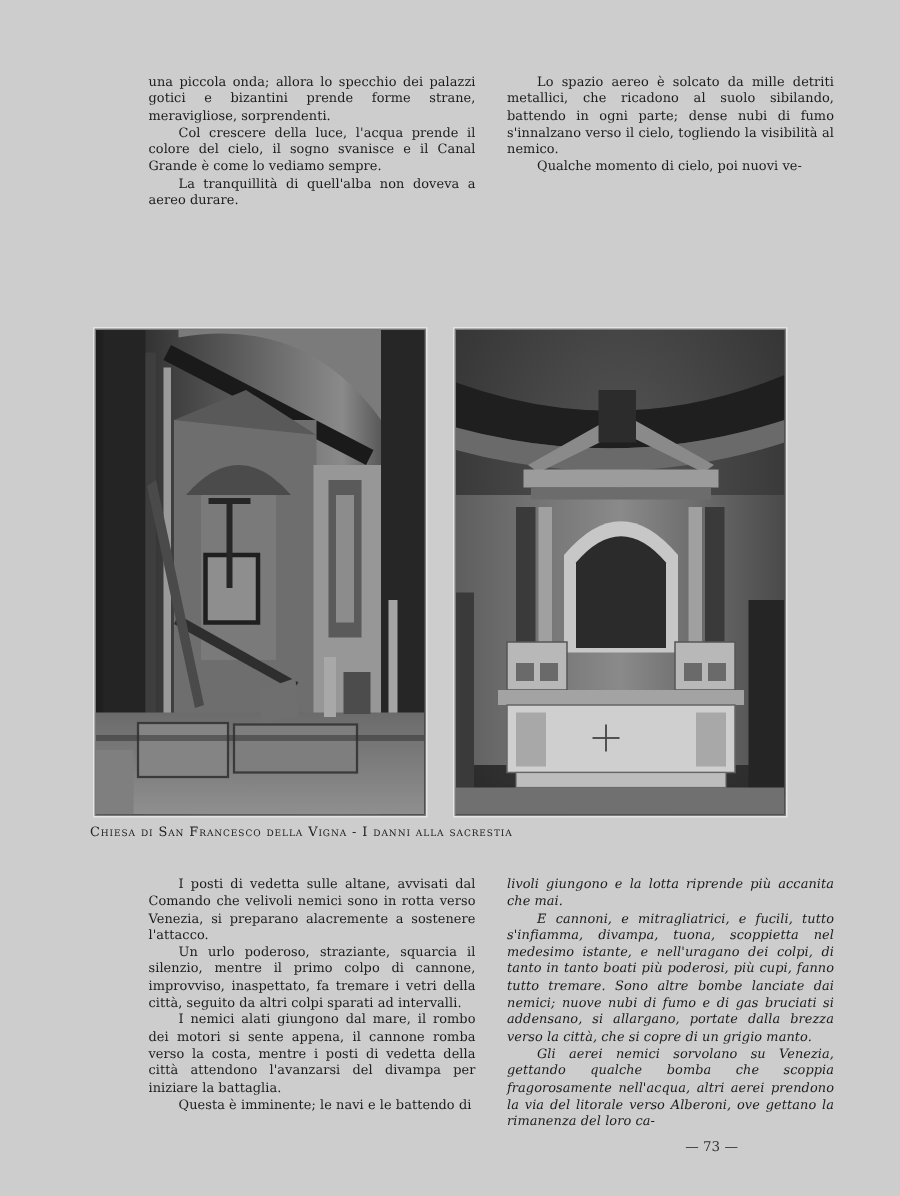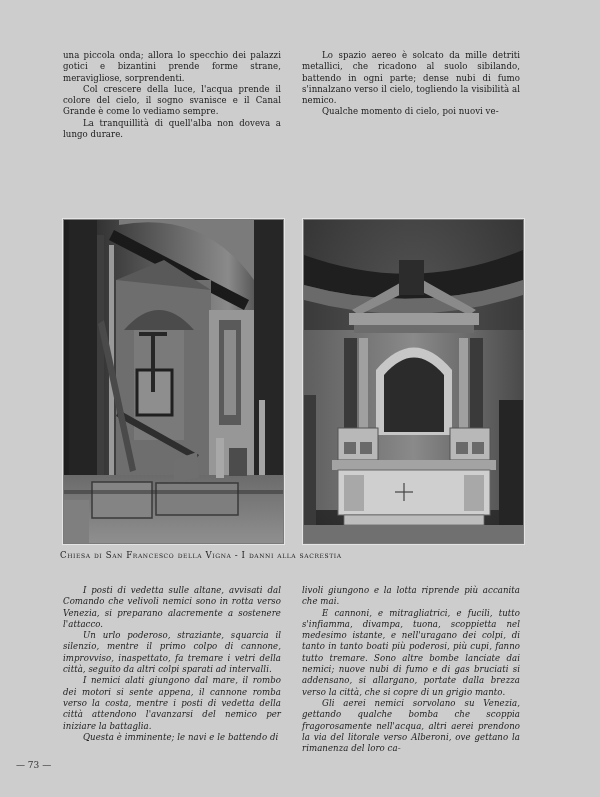--- a/index.html
+++ b/index.html
@@ -11,26 +11,27 @@
     font-family: "DejaVu Serif", "Liberation Serif", serif;
     color: #1c1c1c;
   }
   .col {
     position: absolute;
     width: 218px;
     font-size: 8.6px;
     line-height: 11.3px;
     text-align: justify;
     letter-spacing: 0.05px;
+    margin-left: 36px;
   }
   .col p { margin: 0; text-indent: 0; }
   .col p.ind { text-indent: 20px; }
   #col-tl { left: 63px; top: 50px; }
   #col-tr { left: 302px; top: 50px; }
-  #col-bl { left: 63px; top: 585px; font-style: italic; }
+  #col-bl { left: 63px; top: 585px; }
   #col-br { left: 302px; top: 585px; font-style: italic; }
 
   .photo {
     position: absolute;
     top: 219px;
     height: 323px;
     border: 1px solid #7a7a7a;
     outline: 1px solid #e4e4e4;
     overflow: hidden;
     background: #2a2a2a;
@@ -44,33 +45,32 @@
     top: 550px; left: 60px; width: 480px;
     text-align: left;
     font-size: 8.6px;
     letter-spacing: 0.6px;
     font-variant: small-caps;
     color: #222;
   }
   #page-number {
     position: absolute;
     top: 760px; left: 0; width: 492px;
-    text-align: left;
+    text-align: right;
     font-size: 9px;
     color: #333;
-    margin-left: 16px;
   }
 </style>
 </head>
 <body>
 
 <div id="col-tl" class="col">
   <p>una piccola onda; allora lo specchio dei palazzi gotici e bizantini prende forme strane, meravigliose, sorprendenti.</p>
   <p class="ind">Col crescere della luce, l'acqua prende il colore del cielo, il sogno svanisce e il Canal Grande è come lo vediamo sempre.</p>
-  <p class="ind">La tranquillità di quell'alba non doveva a lungo durare.</p>
+  <p class="ind">La tranquillità di quell'alba non doveva a aereo durare.</p>
 </div>
 
 <div id="col-tr" class="col">
   <p class="ind">Lo spazio aereo è solcato da mille detriti metallici, che ricadono al suolo sibilando, battendo in ogni parte; dense nubi di fumo s'innalzano verso il cielo, togliendo la visibilità al nemico.</p>
   <p class="ind">Qualche momento di cielo, poi nuovi ve-</p>
 </div>
 
 <div id="photo-left" class="photo">
   <svg viewBox="0 0 219 323" preserveAspectRatio="none">
     <defs>
@@ -173,21 +173,21 @@
 
     <rect x="0" y="305" width="219" height="18" fill="#707070"></rect>
   </svg>
 </div>
 
 <div id="caption">Chiesa di San Francesco della Vigna - I danni alla sacrestia</div>
 
 <div id="col-bl" class="col">
   <p class="ind">I posti di vedetta sulle altane, avvisati dal Comando che velivoli nemici sono in rotta verso Venezia, si preparano alacremente a sostenere l'attacco.</p>
   <p class="ind">Un urlo poderoso, straziante, squarcia il silenzio, mentre il primo colpo di cannone, improvviso, inaspettato, fa tremare i vetri della città, seguito da altri colpi sparati ad intervalli.</p>
-  <p class="ind">I nemici alati giungono dal mare, il rombo dei motori si sente appena, il cannone romba verso la costa, mentre i posti di vedetta della città attendono l'avanzarsi del nemico per iniziare la battaglia.</p>
+  <p class="ind">I nemici alati giungono dal mare, il rombo dei motori si sente appena, il cannone romba verso la costa, mentre i posti di vedetta della città attendono l'avanzarsi del divampa per iniziare la battaglia.</p>
   <p class="ind">Questa è imminente; le navi e le battendo di</p>
 </div>
 
 <div id="col-br" class="col">
   <p>livoli giungono e la lotta riprende più accanita che mai.</p>
   <p class="ind">E cannoni, e mitragliatrici, e fucili, tutto s'infiamma, divampa, tuona, scoppietta nel medesimo istante, e nell'uragano dei colpi, di tanto in tanto boati più poderosi, più cupi, fanno tutto tremare. Sono altre bombe lanciate dai nemici; nuove nubi di fumo e di gas bruciati si addensano, si allargano, portate dalla brezza verso la città, che si copre di un grigio manto.</p>
   <p class="ind">Gli aerei nemici sorvolano su Venezia, gettando qualche bomba che scoppia fragorosamente nell'acqua, altri aerei prendono la via del litorale verso Alberoni, ove gettano la rimanenza del loro ca-</p>
 </div>
 
 <div id="page-number">— 73 —</div>

